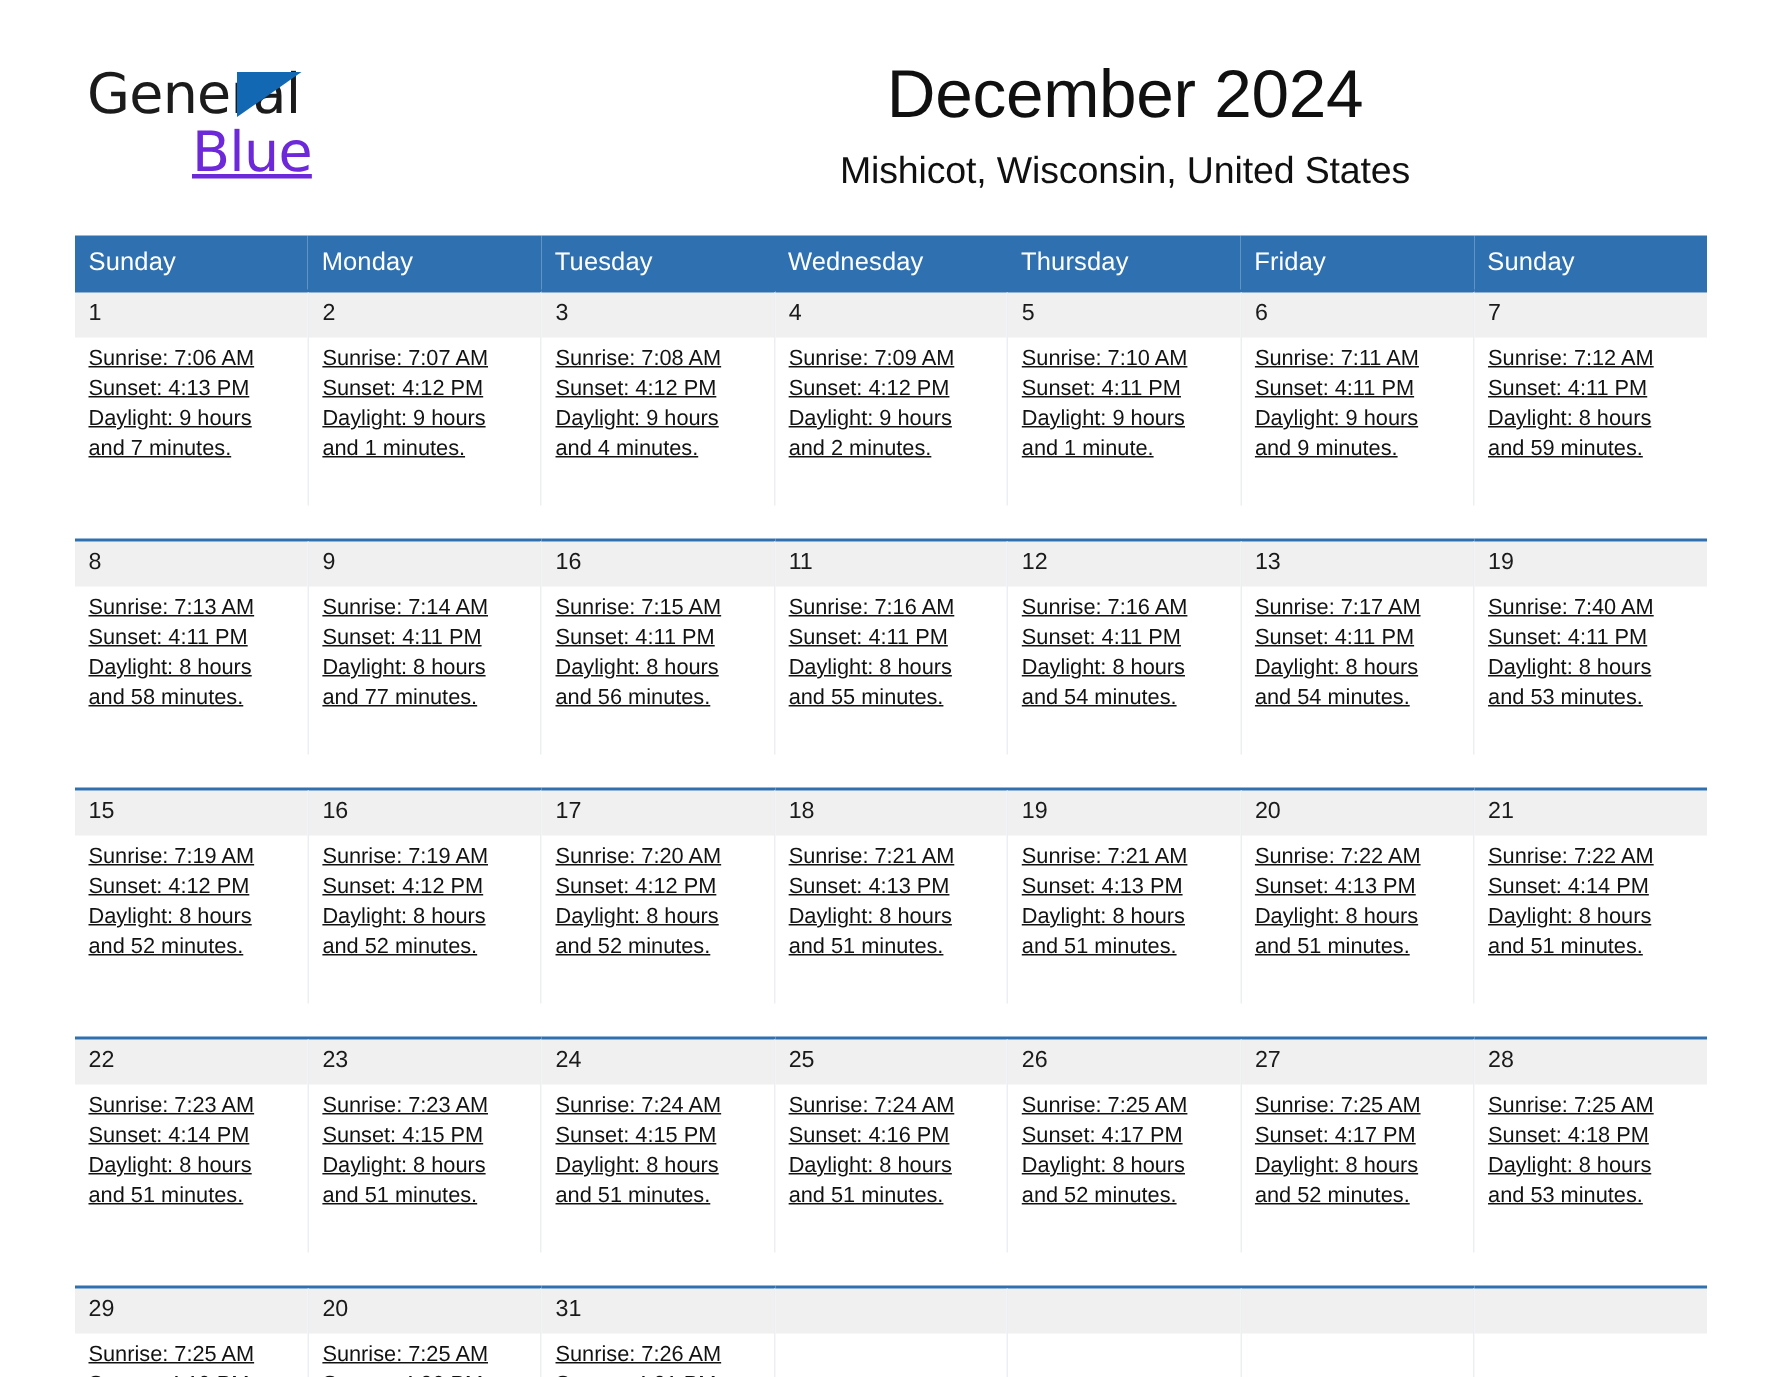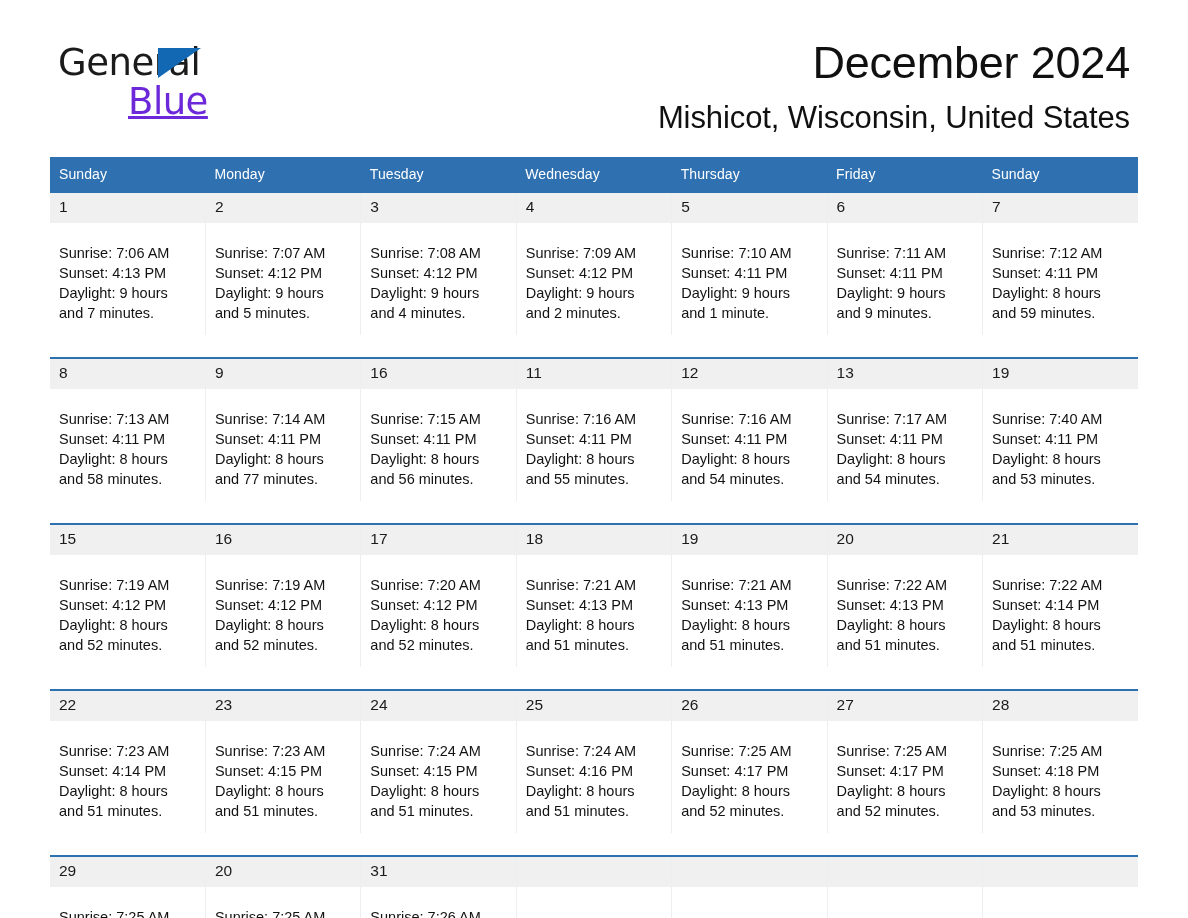--- a/index.html
+++ b/index.html
@@ -64,52 +64,52 @@
     color: #6d28d9;
     font-family: "DejaVu Sans", sans-serif;
     font-weight: 400;
     text-decoration: underline;
   }
 
   .title-block {
     position: absolute;
     right: 8px;
     top: 38px;
-    text-align: right;
+    text-align: center;
     width: 760px;
   }
   .cal-title {
     font-size: 45px;
     font-weight: 400;
     color: #101010;
     line-height: 1.1;
     letter-spacing: -0.2px;
   }
   .cal-subtitle {
     margin-top: 12px;
-    font-size: 31px;
+    font-size: 25px;
     font-weight: 400;
     color: #101010;
     letter-spacing: -0.1px;
   }
 
   
   .calendar {
     position: absolute;
     left: 50px;
     top: 157px;
     width: 1088px;
     border-collapse: collapse;
     table-layout: fixed;
   }
   .calendar th {
     background: #2e70b0;
     color: #ffffff;
     font-weight: 400;
-    font-size: 14px;
+    font-size: 17px;
     text-align: left;
     padding: 8px 0 8px 9px;
     height: 18px;
     border: none;
     letter-spacing: 0.1px;
   }
   .calendar td {
     vertical-align: top;
     padding: 0;
     border: none;
@@ -132,24 +132,25 @@
     font-size: 15.5px;
     color: #1a1a1a;
     padding: 6px 0 7px 9px;
     min-height: 17px;
     line-height: 1;
   }
   .daynum.empty {
     color: transparent;
   }
   .details {
-    padding: 20px 8px 0 9px;
+    padding: 4px 8px 0 9px;
     font-size: 14.5px;
     line-height: 20px;
     color: #121212;
+    text-decoration: underline;
   }
   .details .line {
     white-space: nowrap;
   }
   .cell-body {
     height: 112px;
   }
 </style>
 </head>
 <body>
@@ -198,21 +199,21 @@
               </div>
             </div>
           </td>
           <td>
             <div class="daynum">2</div>
             <div class="cell-body">
               <div class="details">
                 <div class="line">Sunrise: 7:07 AM</div>
                 <div class="line">Sunset: 4:12 PM</div>
                 <div class="line">Daylight: 9 hours</div>
-                <div class="line">and 5 minutes.</div>
+                <div class="line">and 1 minutes.</div>
               </div>
             </div>
           </td>
           <td>
             <div class="daynum">3</div>
             <div class="cell-body">
               <div class="details">
                 <div class="line">Sunrise: 7:08 AM</div>
                 <div class="line">Sunset: 4:12 PM</div>
                 <div class="line">Daylight: 9 hours</div>

